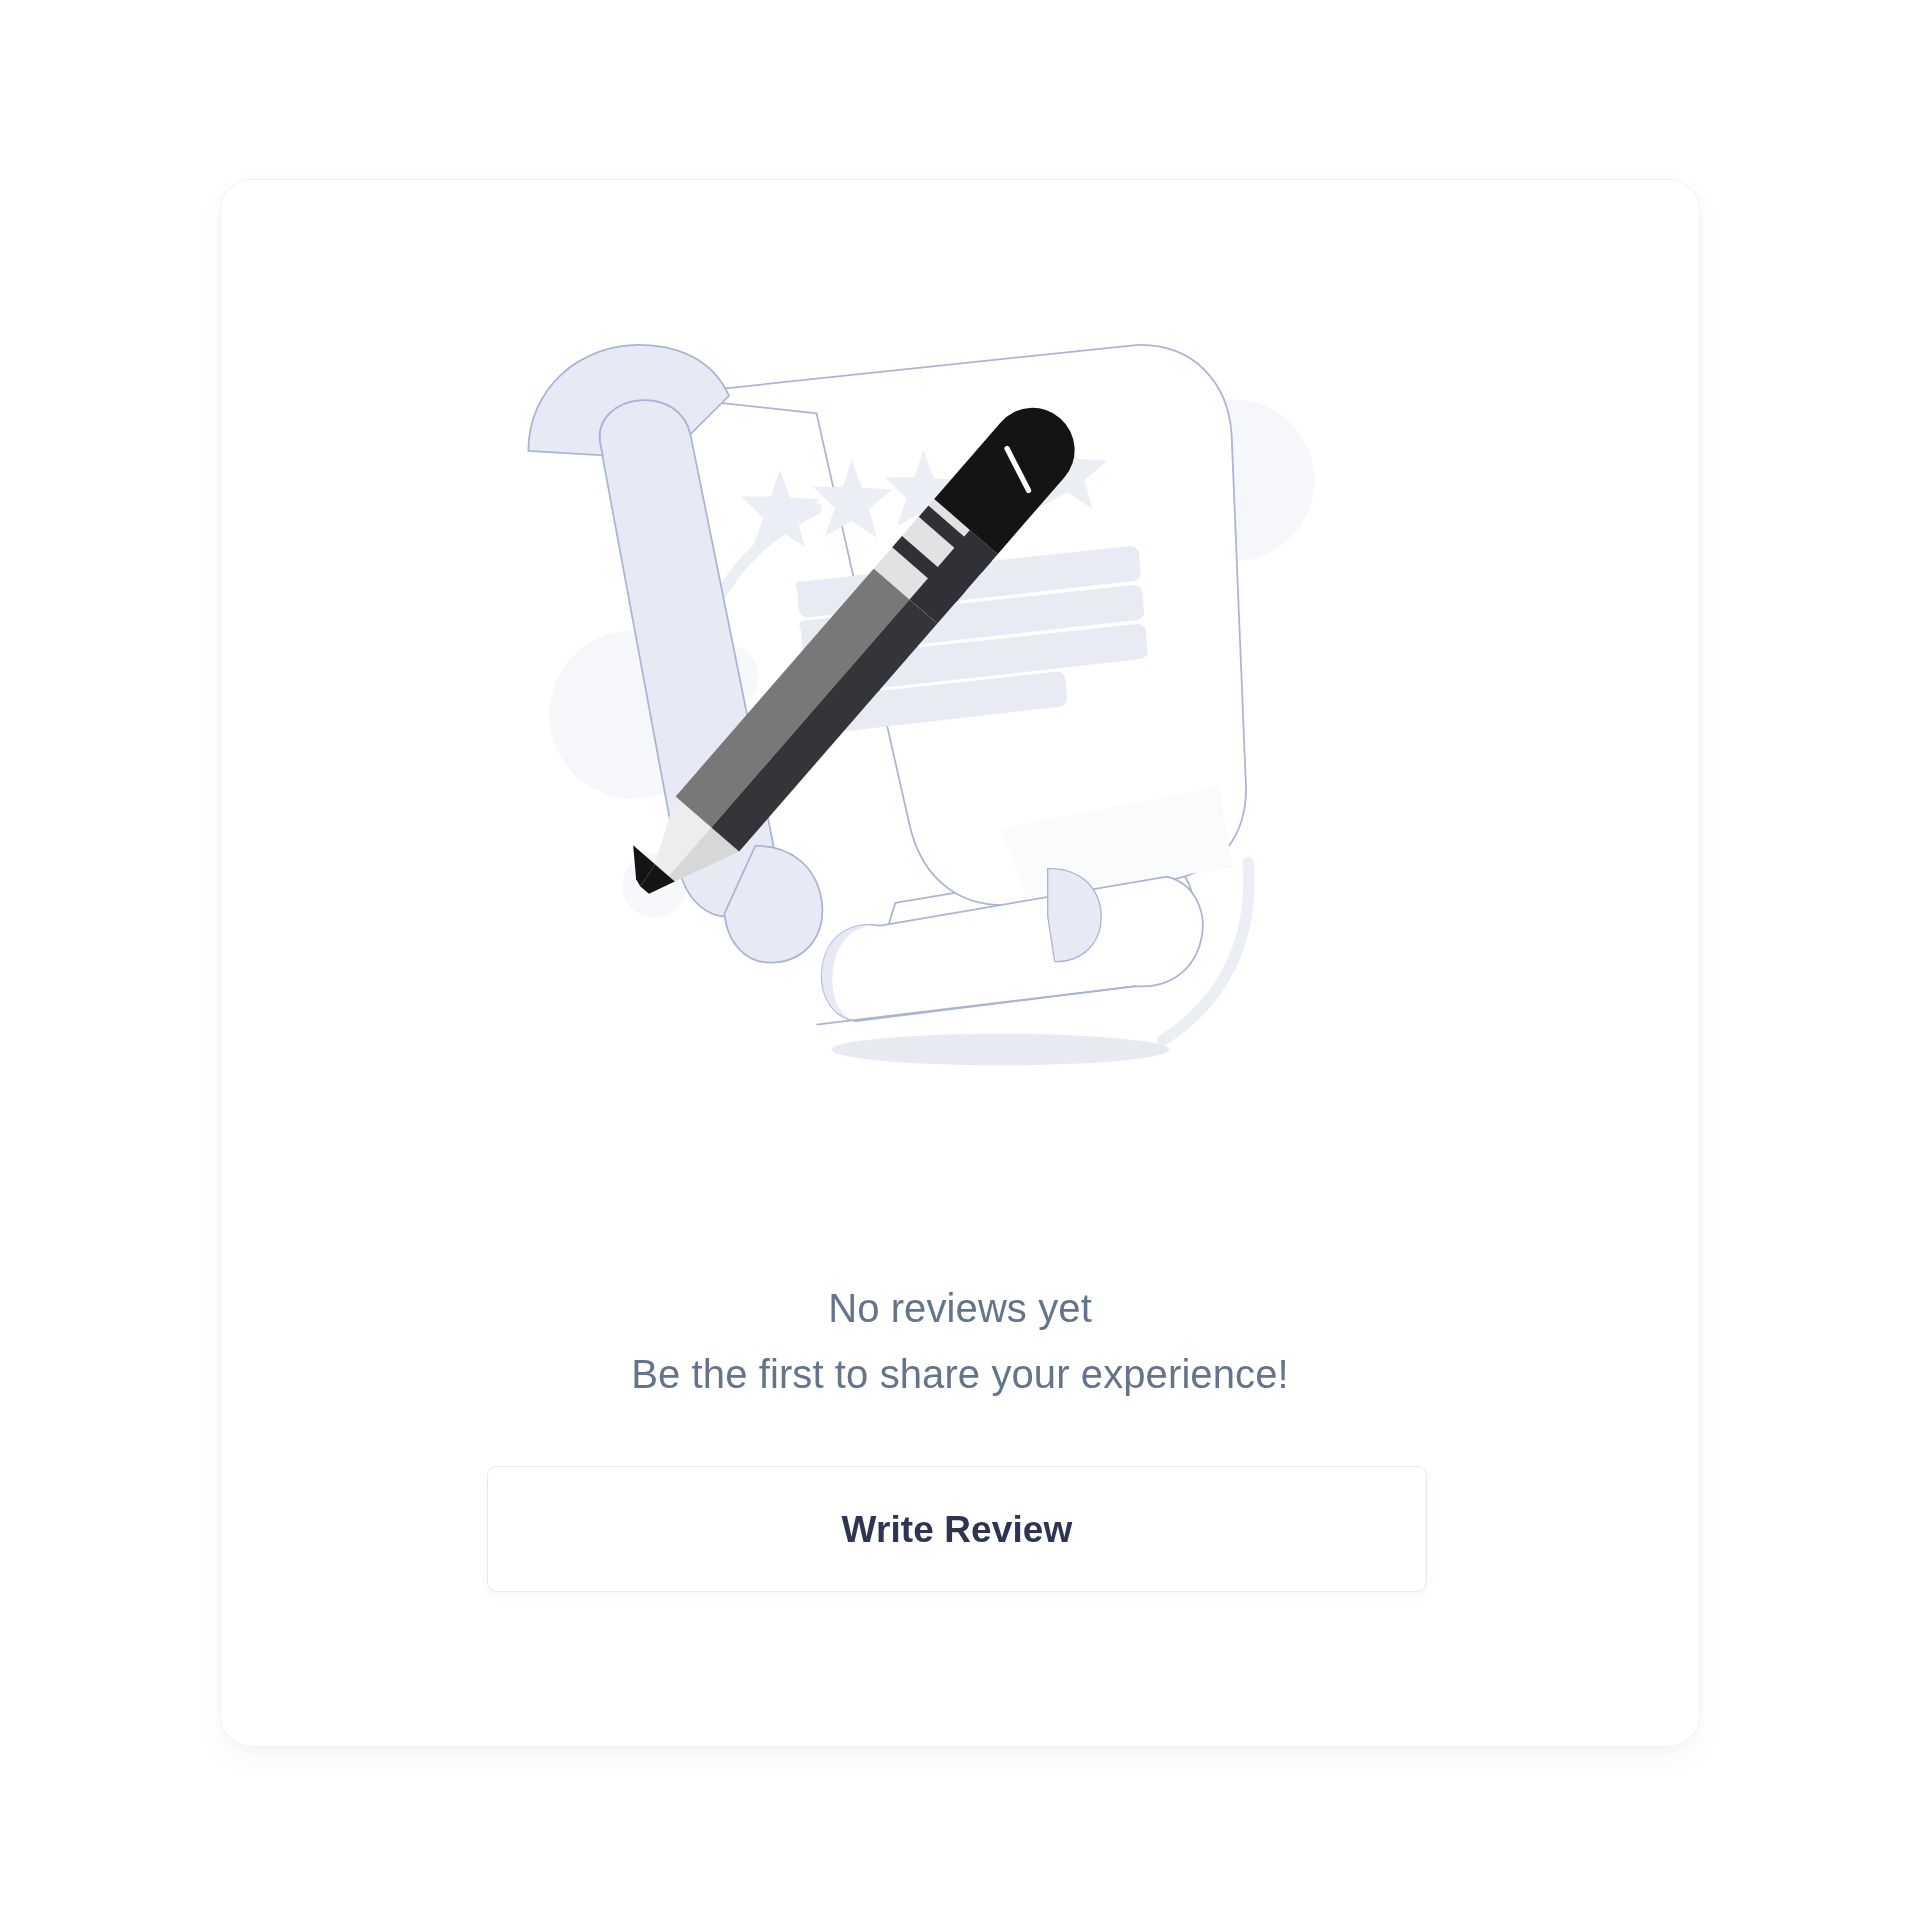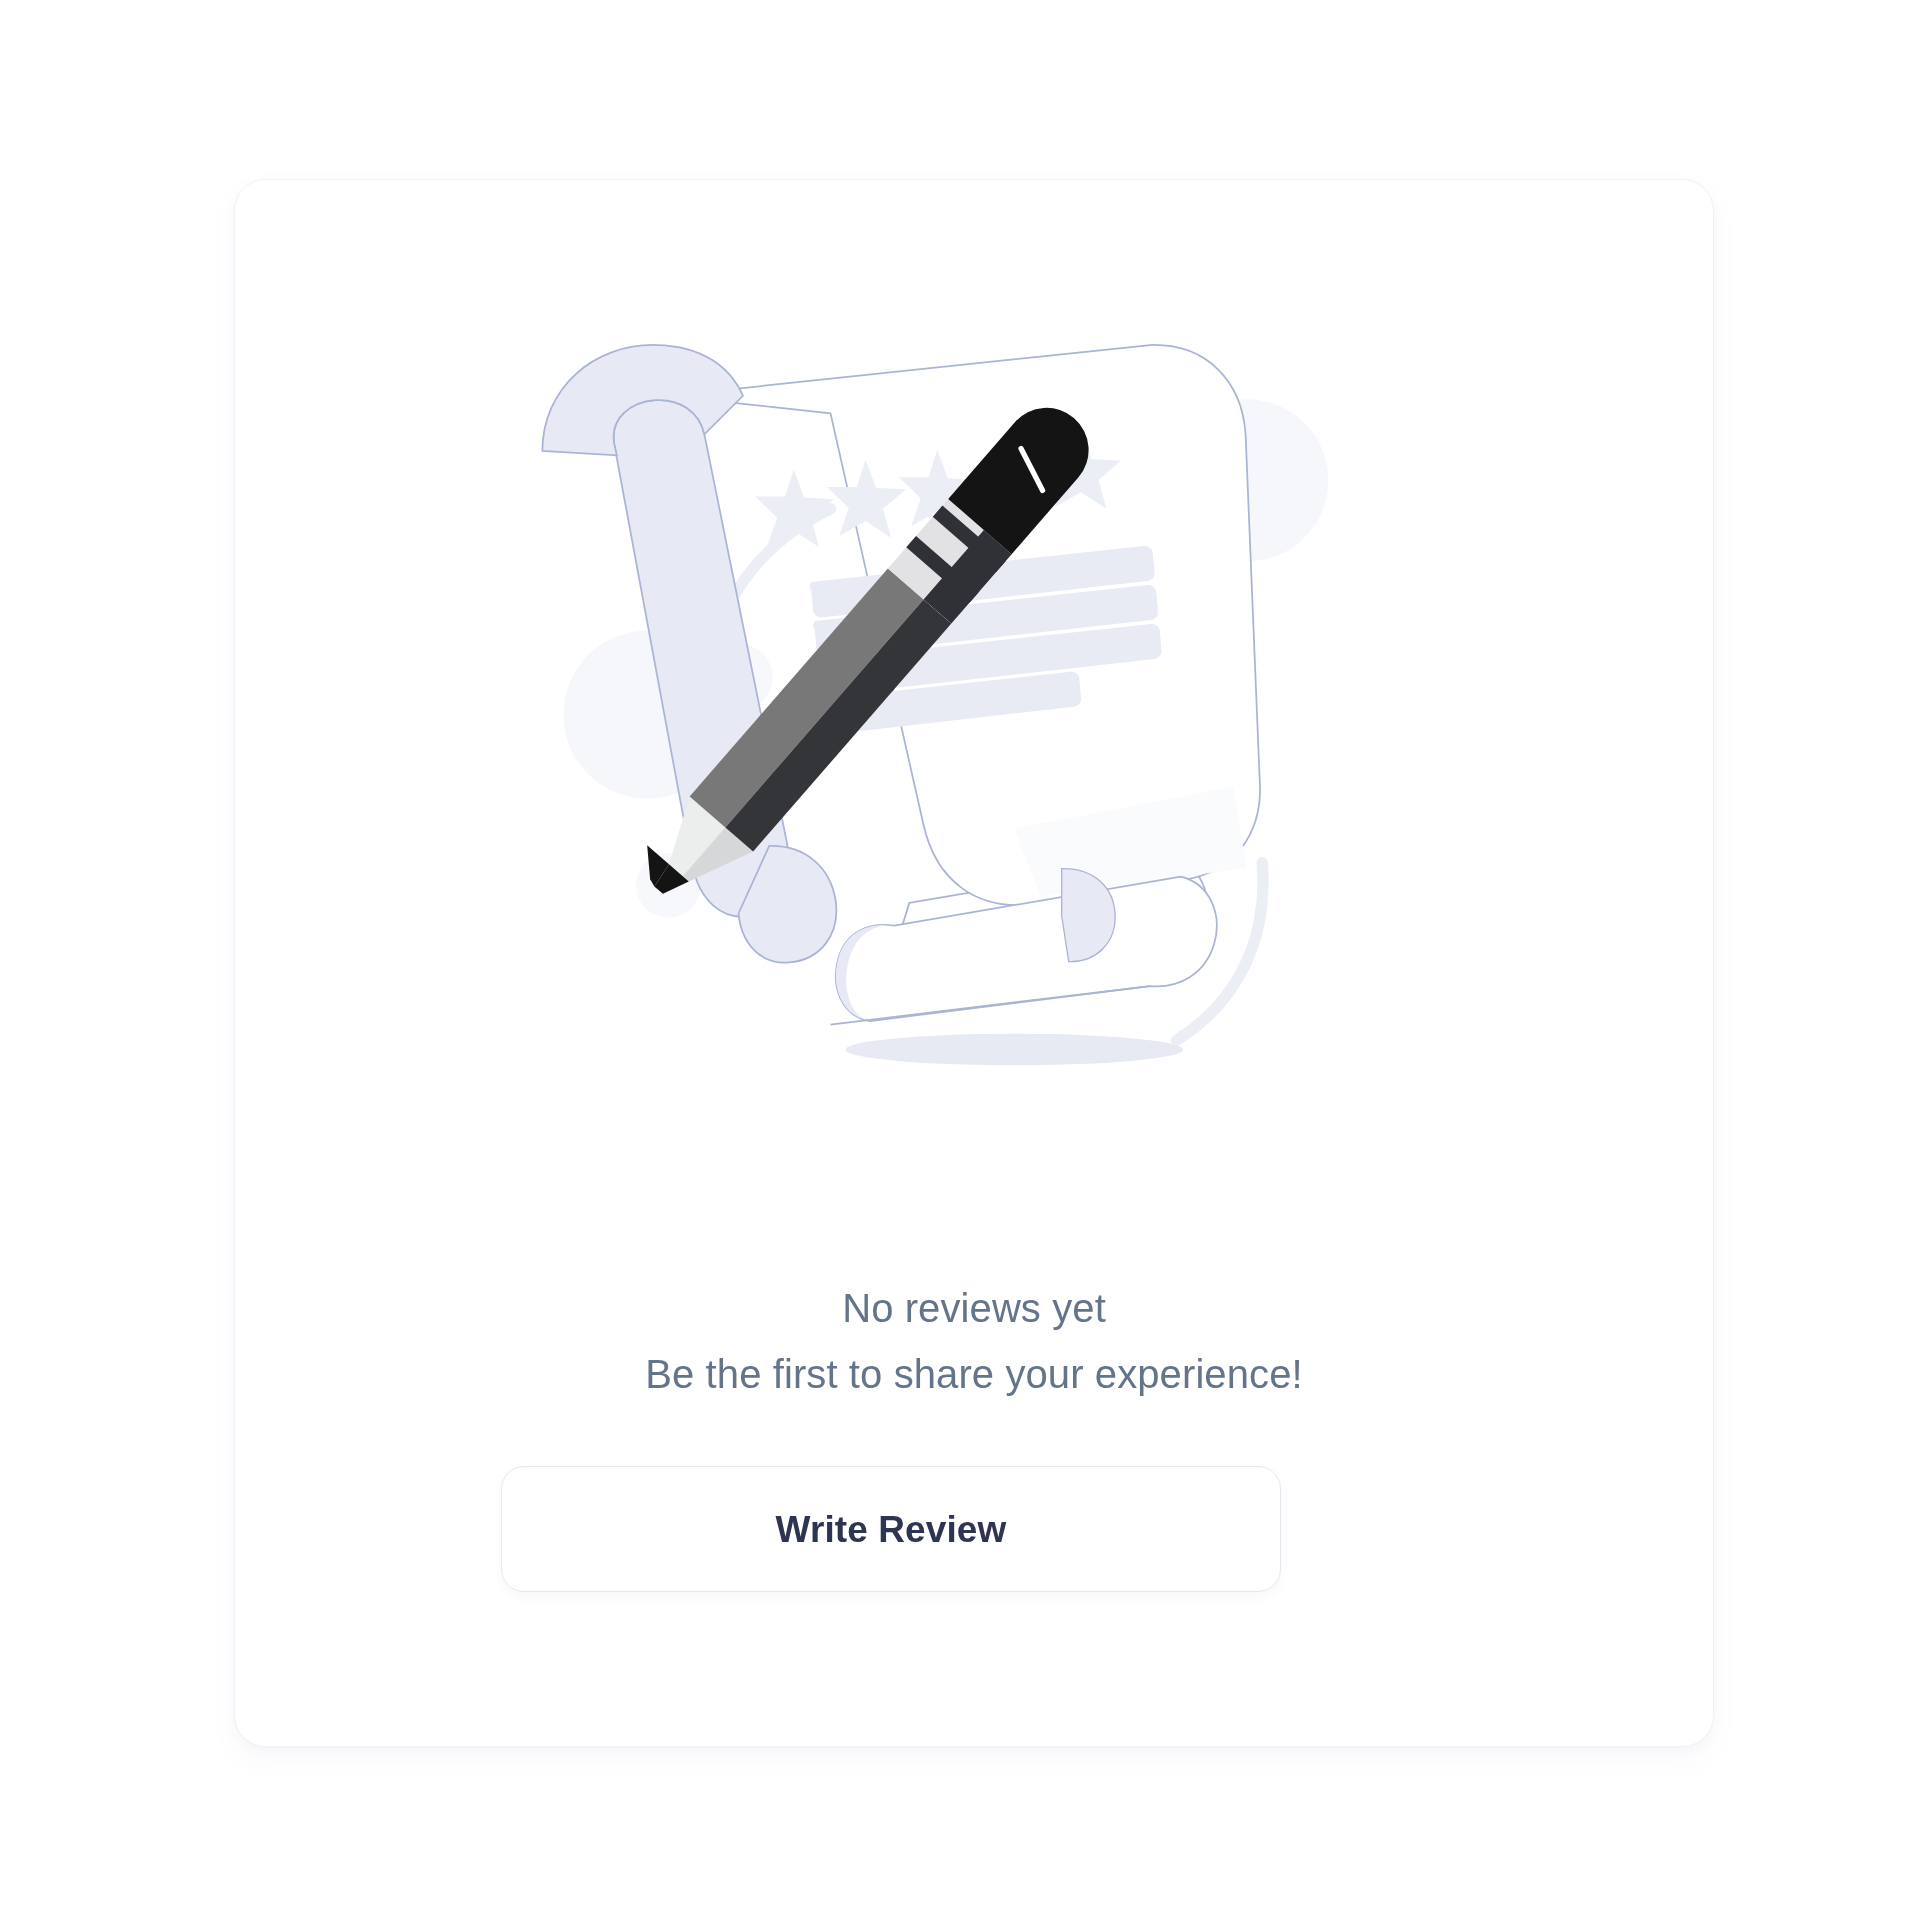--- a/index.html
+++ b/index.html
@@ -17,21 +17,21 @@
     position: relative;
     width: 1926px;
     height: 1926px;
     background: #ffffff;
     overflow: hidden;
   }
 
   
   #review-card {
     position: absolute;
-    left: 234px;
+    left: 220px;
     top: 179px;
     width: 1480px;
     height: 1568px;
     background: #ffffff;
     border: 1.3px solid #f0f1f6;
     border-radius: 31.5px;
     box-sizing: border-box;
     box-shadow:
       0 11.4px 26px rgba(120, 128, 160, 0.055),
       0 3.5px 8.8px rgba(120, 128, 160, 0.035);
@@ -70,25 +70,25 @@
     font-weight: 400;
     letter-spacing: 0.1px;
     margin: 16px;
   }
 
   
   #write-review-button {
     position: absolute;
     left: 266px;
     top: 1286px;
-    width: 780px;
+    width: 940px;
     height: 126px;
     background: #ffffff;
     border: 1.8px solid #e6e8f1;
-    border-radius: 23px;
+    border-radius: 10px;
     box-sizing: border-box;
     display: flex;
     align-items: center;
     justify-content: center;
     cursor: pointer;
     box-shadow: 0 4.4px 9.6px rgba(125, 132, 165, 0.055);
     padding: 7px;
     font-family: "Liberation Sans", sans-serif;
   }
   #write-review-label {

